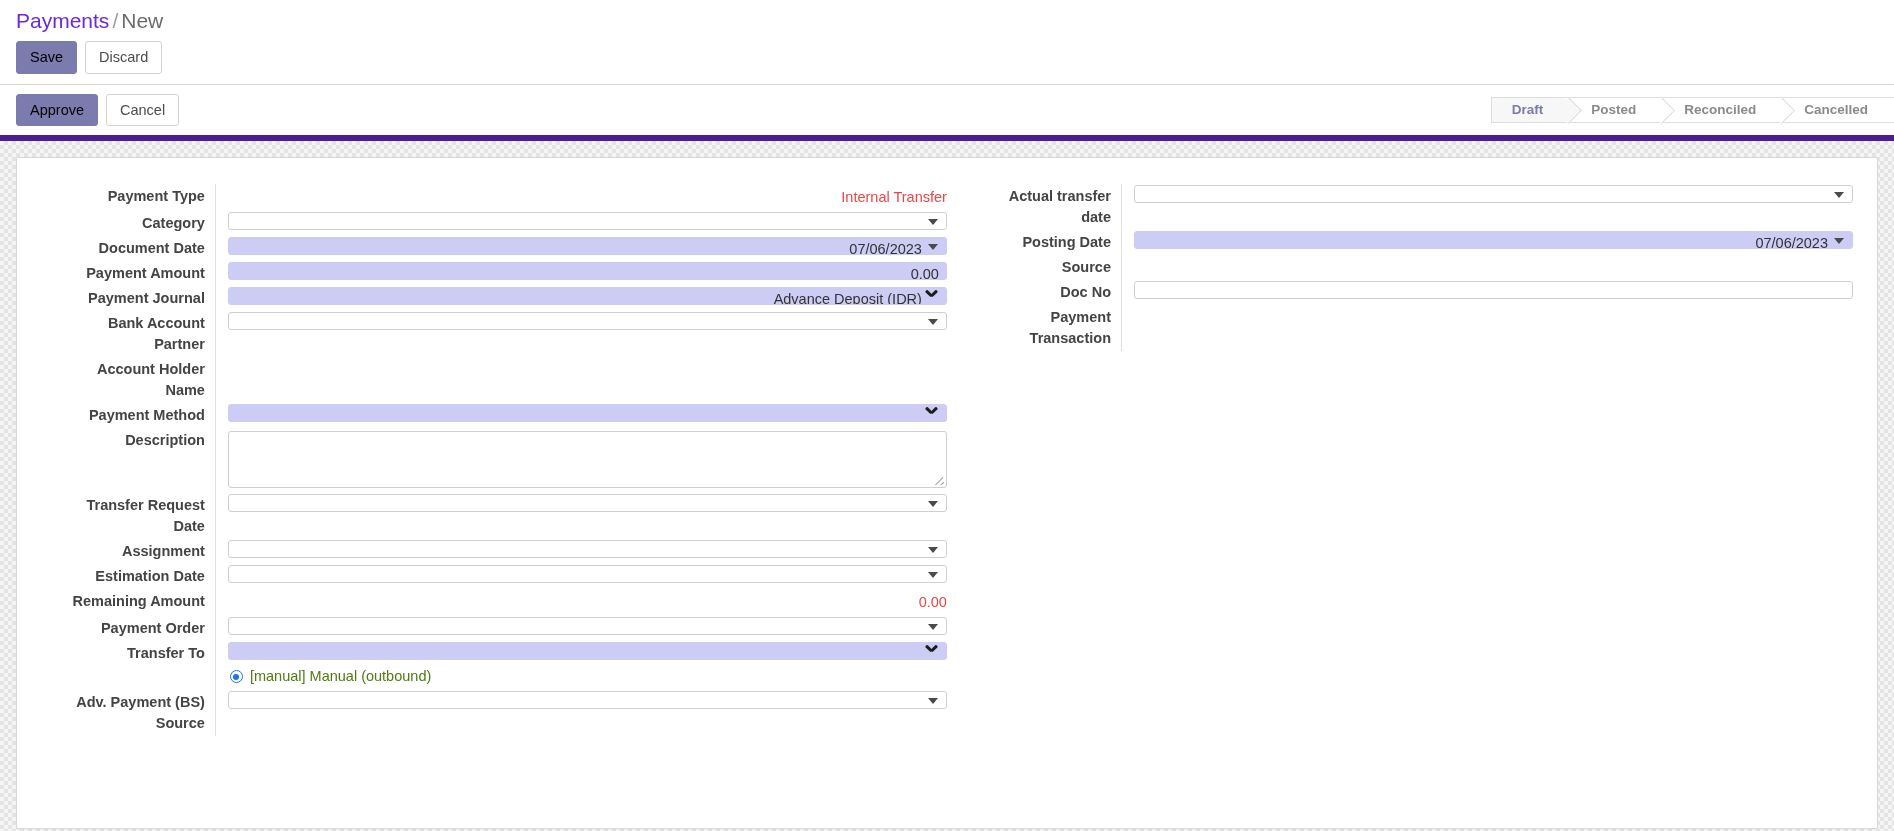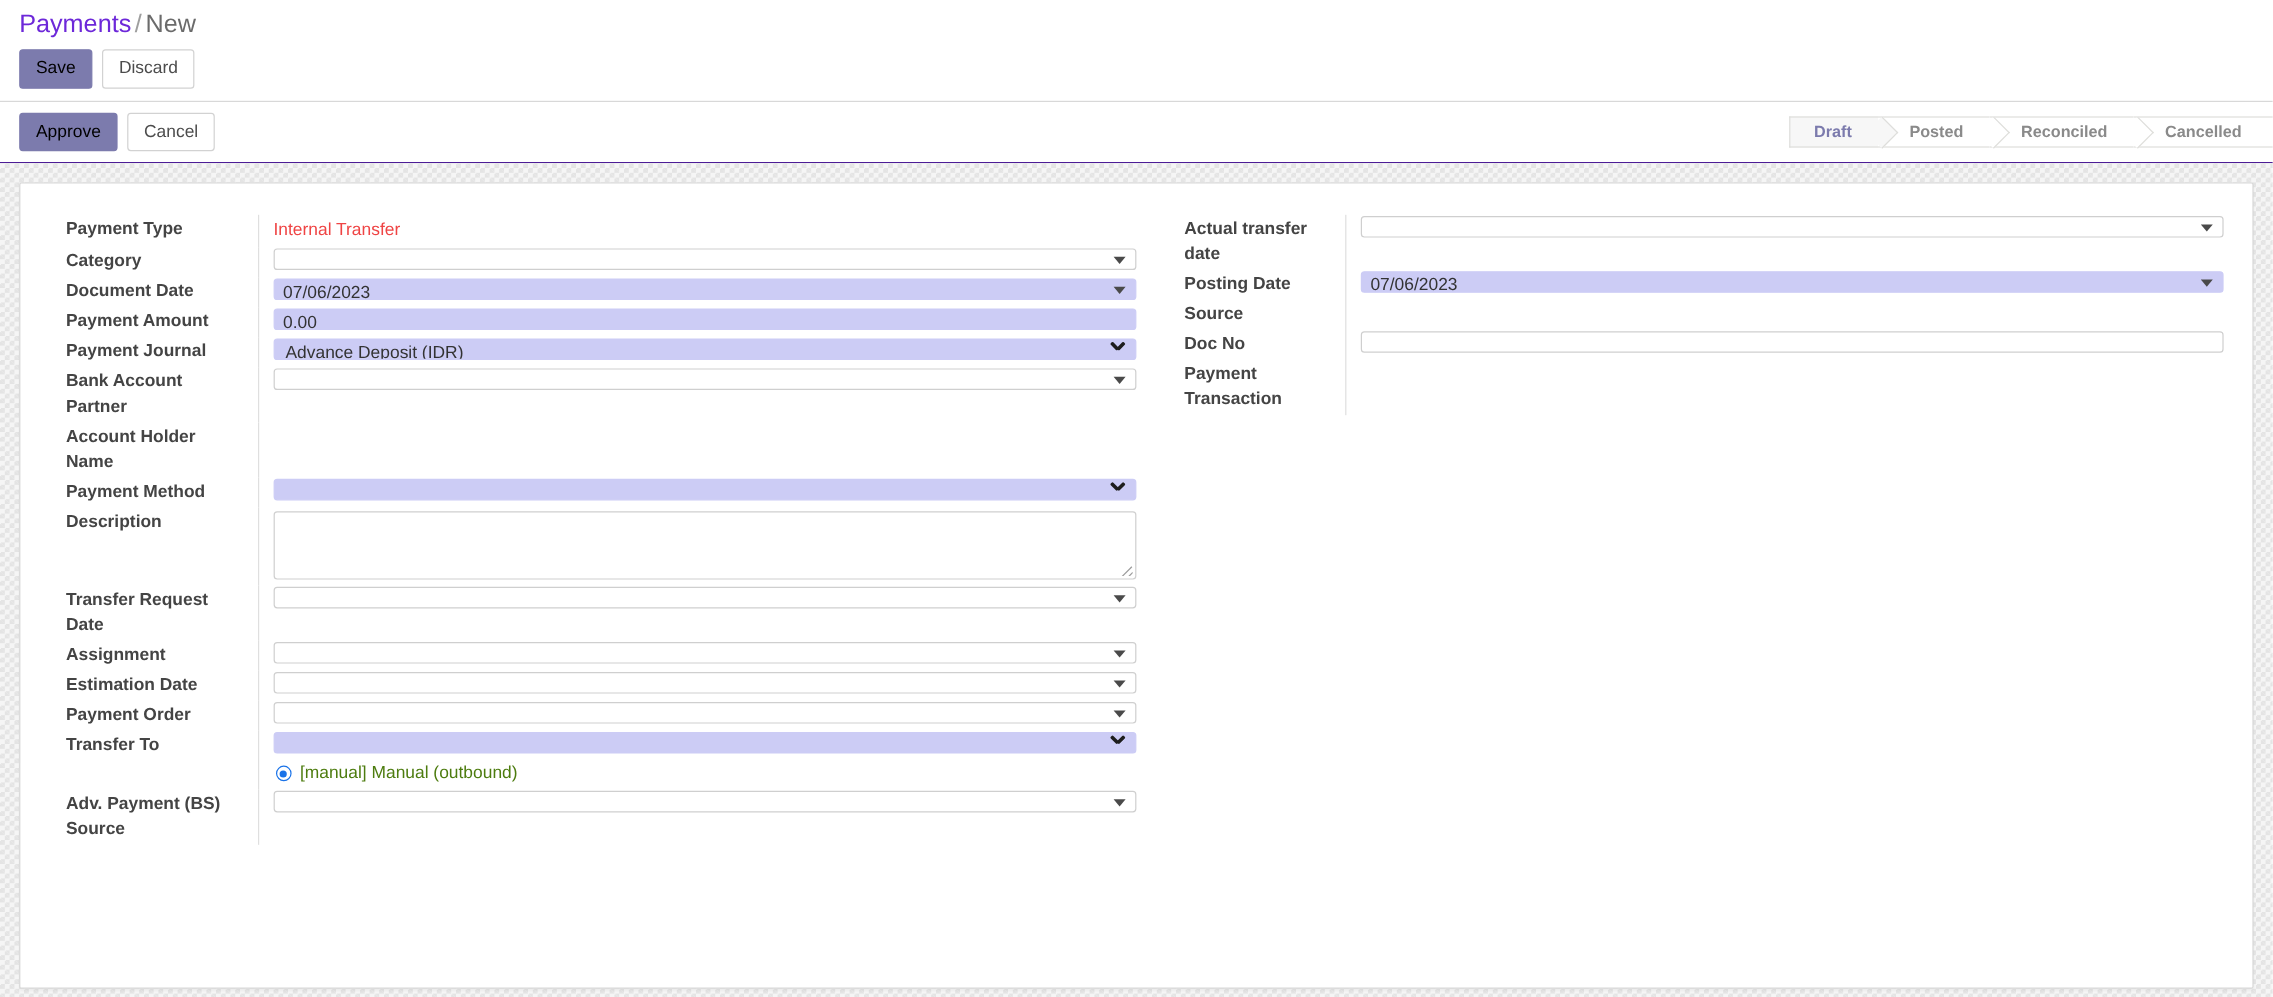--- a/index.html
+++ b/index.html
@@ -46,21 +46,21 @@
   }
   .btn-default {
     background: #ffffff;
     border: 1px solid #d2d2d2;
     color: #4c4c4c;
   }
 
   
   .action-bar {
     background: #ffffff;
-    border-bottom: 1px solid #4c1d95;
+    border-bottom: 6px solid #4c1d95;
     padding: 9px 0 9px 16px;
     display: flex;
     align-items: center;
     justify-content: space-between;
   }
   .action-bar .btn-row { flex: 0 0 auto; }
 
   .statusbar { display: flex; align-items: stretch; height: 26px; }
   .status-pill {
     position: relative;
@@ -115,21 +115,21 @@
     padding: 26px 24px 16px 24px;
     box-shadow: 0 1px 2px rgba(0,0,0,0.04);
   }
 
   .cols { display: flex; gap: 0; }
   .col { width: 910px; }
   .col.right { padding-left: 40px; }
 
   
   .fgrid { display: table; width: 100%; border-collapse: collapse; }
-  .frow  { display: table-row; }
+  .frow  { display: table-row; text-align: right; }
   .flabel, .fval { display: table-cell; vertical-align: top; }
 
   .flabel {
     width: 186px;
     padding: 2px 10px 2px 14px;
     font-size: 14.5px;
     font-weight: bold;
     color: #444444;
     line-height: 21px;
   }
@@ -407,20 +407,26 @@
           <div class="frow">
             <div class="flabel">Estimation Date</div>
             <div class="fval">
               <div class="inp">
                 <span></span>
                 <span class="caret-tri"></span>
               </div>
             </div>
           </div>
 
+          <div class="frow">
+            <div class="flabel">Remaining Amount</div>
+            <div class="fval">
+              <span class="readonly-text">0.00</span>
+            </div>
+          </div>
 
           <div class="frow">
             <div class="flabel">Payment Order</div>
             <div class="fval">
               <div class="inp">
                 <span></span>
                 <span class="caret-tri"></span>
               </div>
             </div>
           </div>

